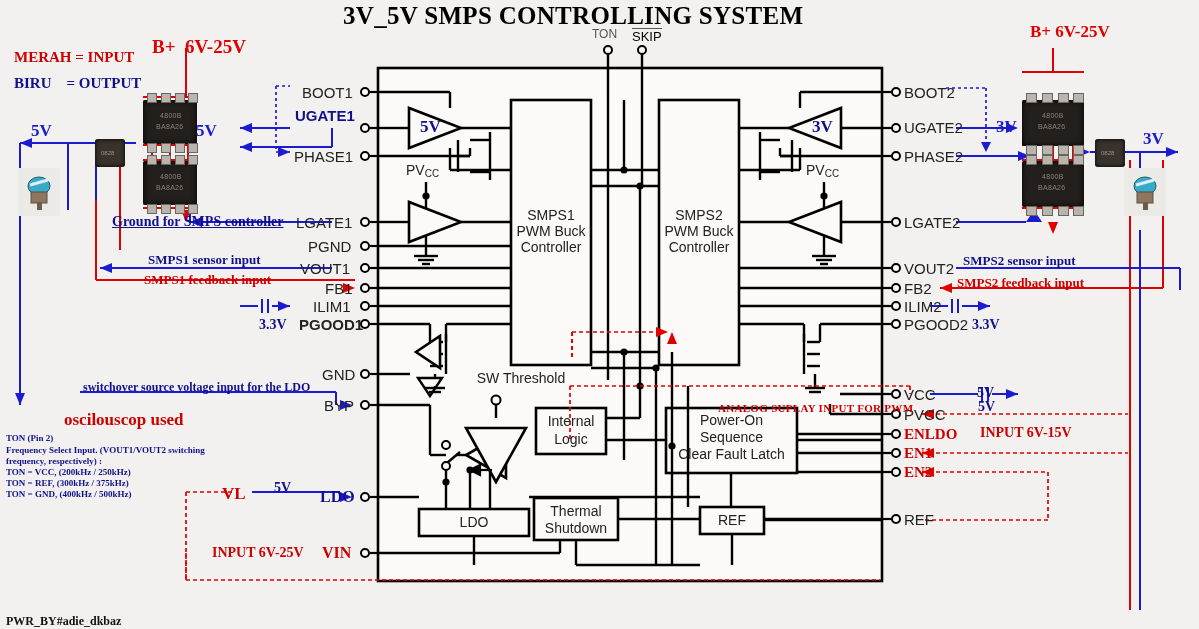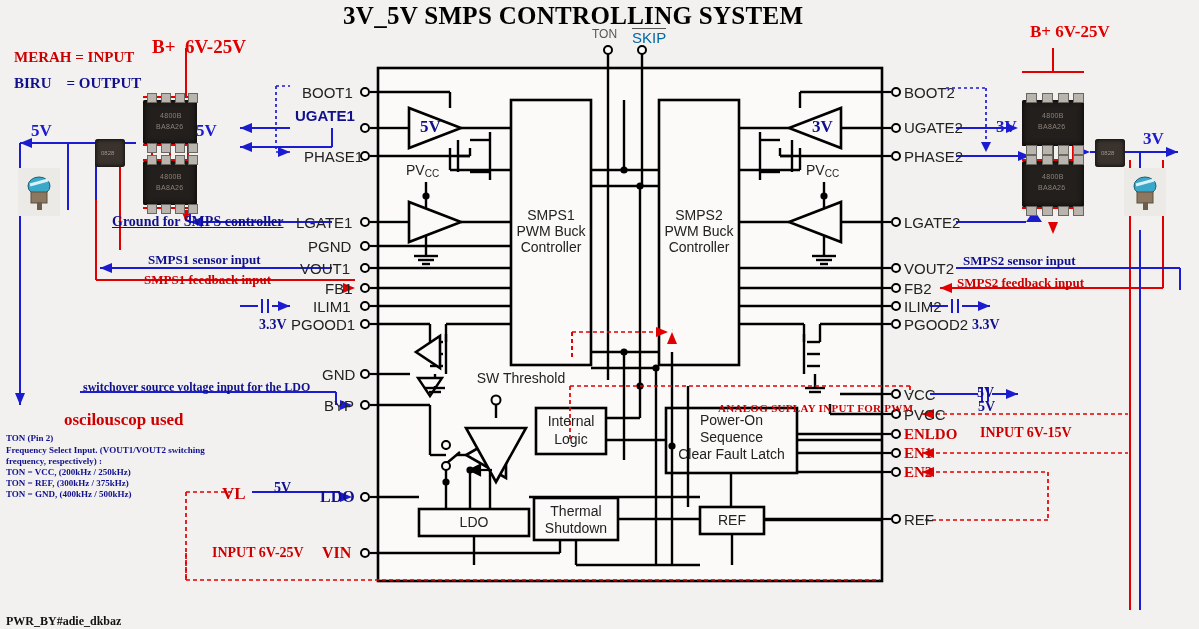--- a/index.html
+++ b/index.html
@@ -579,31 +579,31 @@
   <div class="t serb blueb" style="left:14px;top:76px;font-size:15px;">BIRU    = OUTPUT</div>
 
   <div class="t serb red" style="left:152px;top:37px;font-size:19px;">B+  6V-25V</div>
   <div class="t serb red" style="left:1030px;top:23px;font-size:17px;">B+ 6V-25V</div>
   <div class="t serb blue" style="left:31px;top:122px;font-size:17px;">5V</div>
   <div class="t serb blue" style="left:196px;top:122px;font-size:17px;">5V</div>
   <div class="t serb blue" style="left:996px;top:118px;font-size:17px;">3V</div>
   <div class="t serb blue" style="left:1143px;top:130px;font-size:17px;">3V</div>
 
   <div class="t" style="left:592px;top:28px;font-size:12px;color:#555;">TON</div>
-  <div class="t" style="left:632px;top:28px;font-size:15px;color:#0369a1;border-top:1.5px solid #555;padding-top:1px;">SKIP</div>
+  <div class="t" style="left:632px;top:28px;font-size:13px;color:#000000;border-top:1.5px solid #555;padding-top:1px;">SKIP</div>
 
   <div class="t pin" style="left:302px;top:85px;">BOOT1</div>
   <div class="t pin blueb" style="left:295px;top:108px;">UGATE1</div>
-  <div class="t pin" style="left:304px;top:149px;text-align:center;">PHASE1</div>
+  <div class="t pin" style="left:294px;top:149px;text-align:center;">PHASE1</div>
   <div class="t pin" style="left:296px;top:215px;">LGATE1</div>
   <div class="t pin" style="left:308px;top:239px;">PGND</div>
   <div class="t pin" style="left:300px;top:261px;">VOUT1</div>
   <div class="t pin" style="left:325px;top:281px;">FB1</div>
   <div class="t pin" style="left:313px;top:299px;">ILIM1</div>
-  <div class="t pin" style="left:291px;top:317px;">PGOOD1</div>
+  <div class="t pin" style="left:299px;top:317px;font-weight:bold;">PGOOD1</div>
   <div class="t pin" style="left:322px;top:367px;">GND</div>
   <div class="t pin" style="left:324px;top:398px;">BYP</div>
   <div class="t pin serb blueb" style="left:320px;top:489px;font-size:16px;">LDO</div>
   <div class="t pin serb redb" style="left:322px;top:545px;font-size:16px;">VIN</div>
 
   <div class="t pinR" style="left:904px;top:85px;">BOOT2</div>
   <div class="t pinR" style="left:904px;top:120px;">UGATE2</div>
   <div class="t pinR" style="left:904px;top:149px;">PHASE2</div>
   <div class="t pinR" style="left:904px;top:215px;">LGATE2</div>
   <div class="t pinR" style="left:904px;top:261px;">VOUT2</div>

